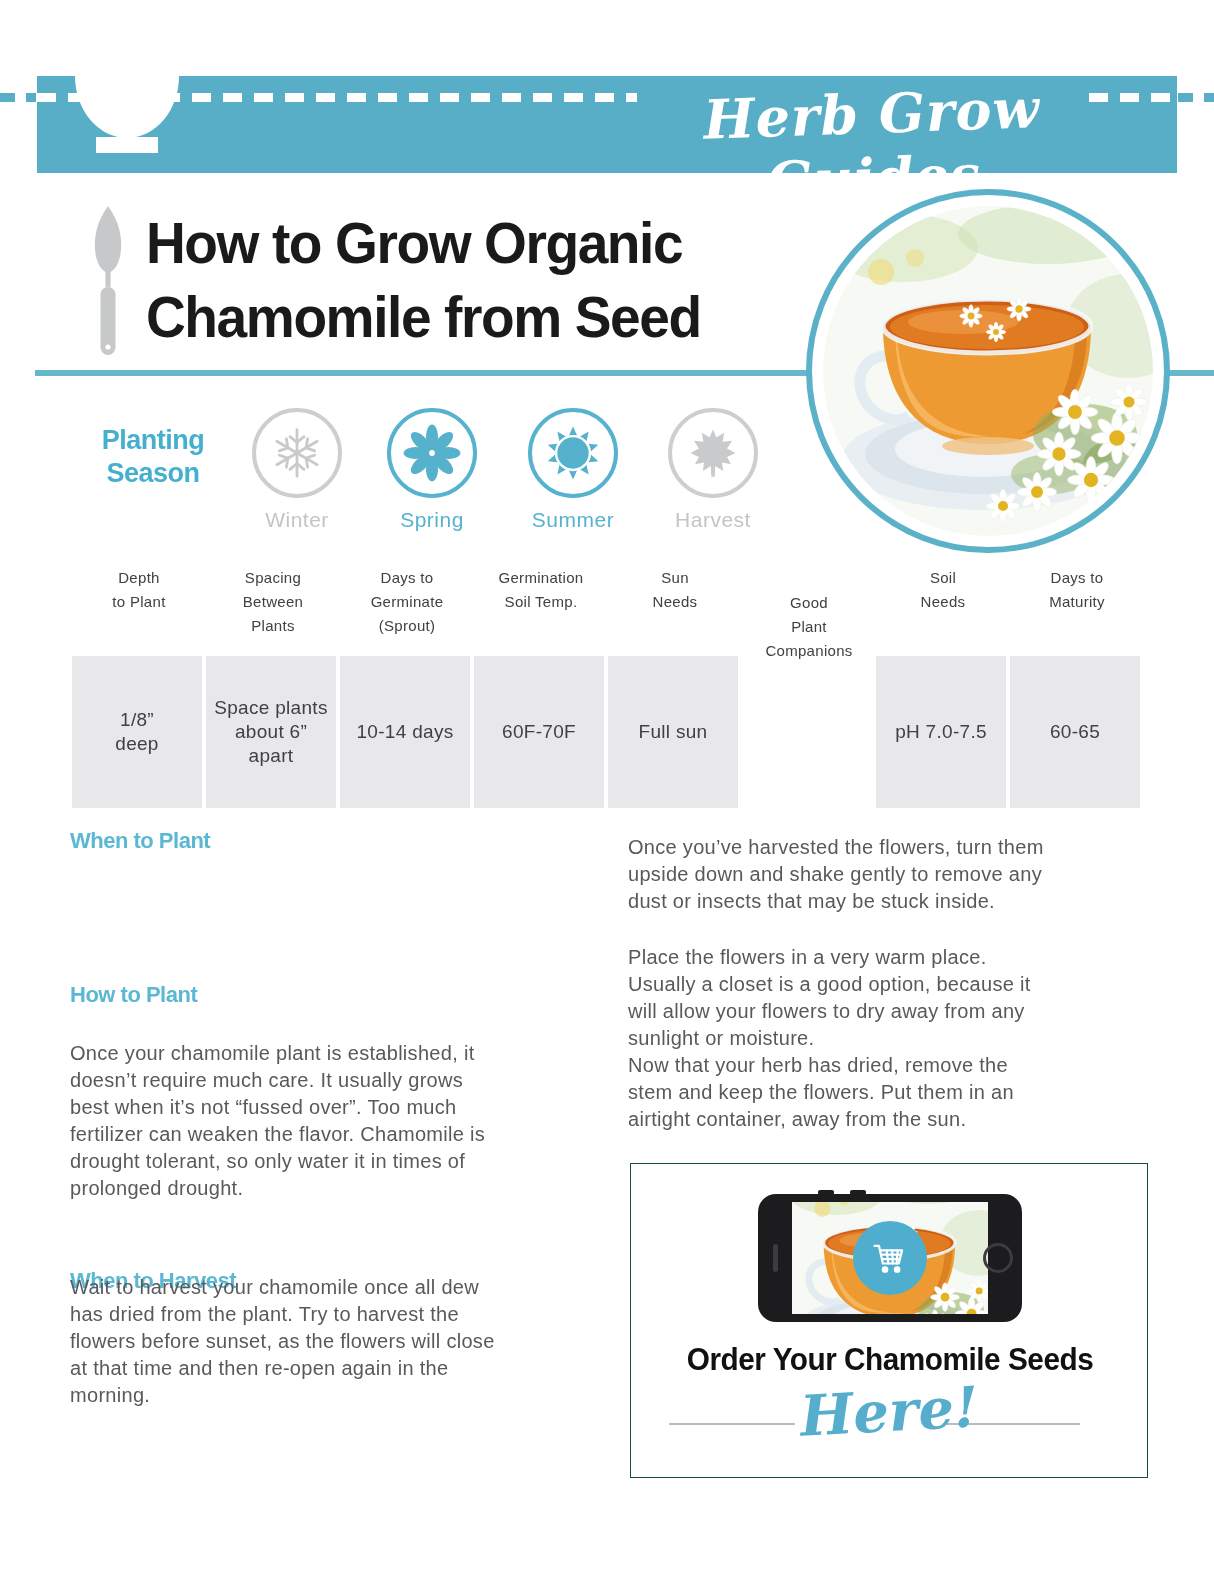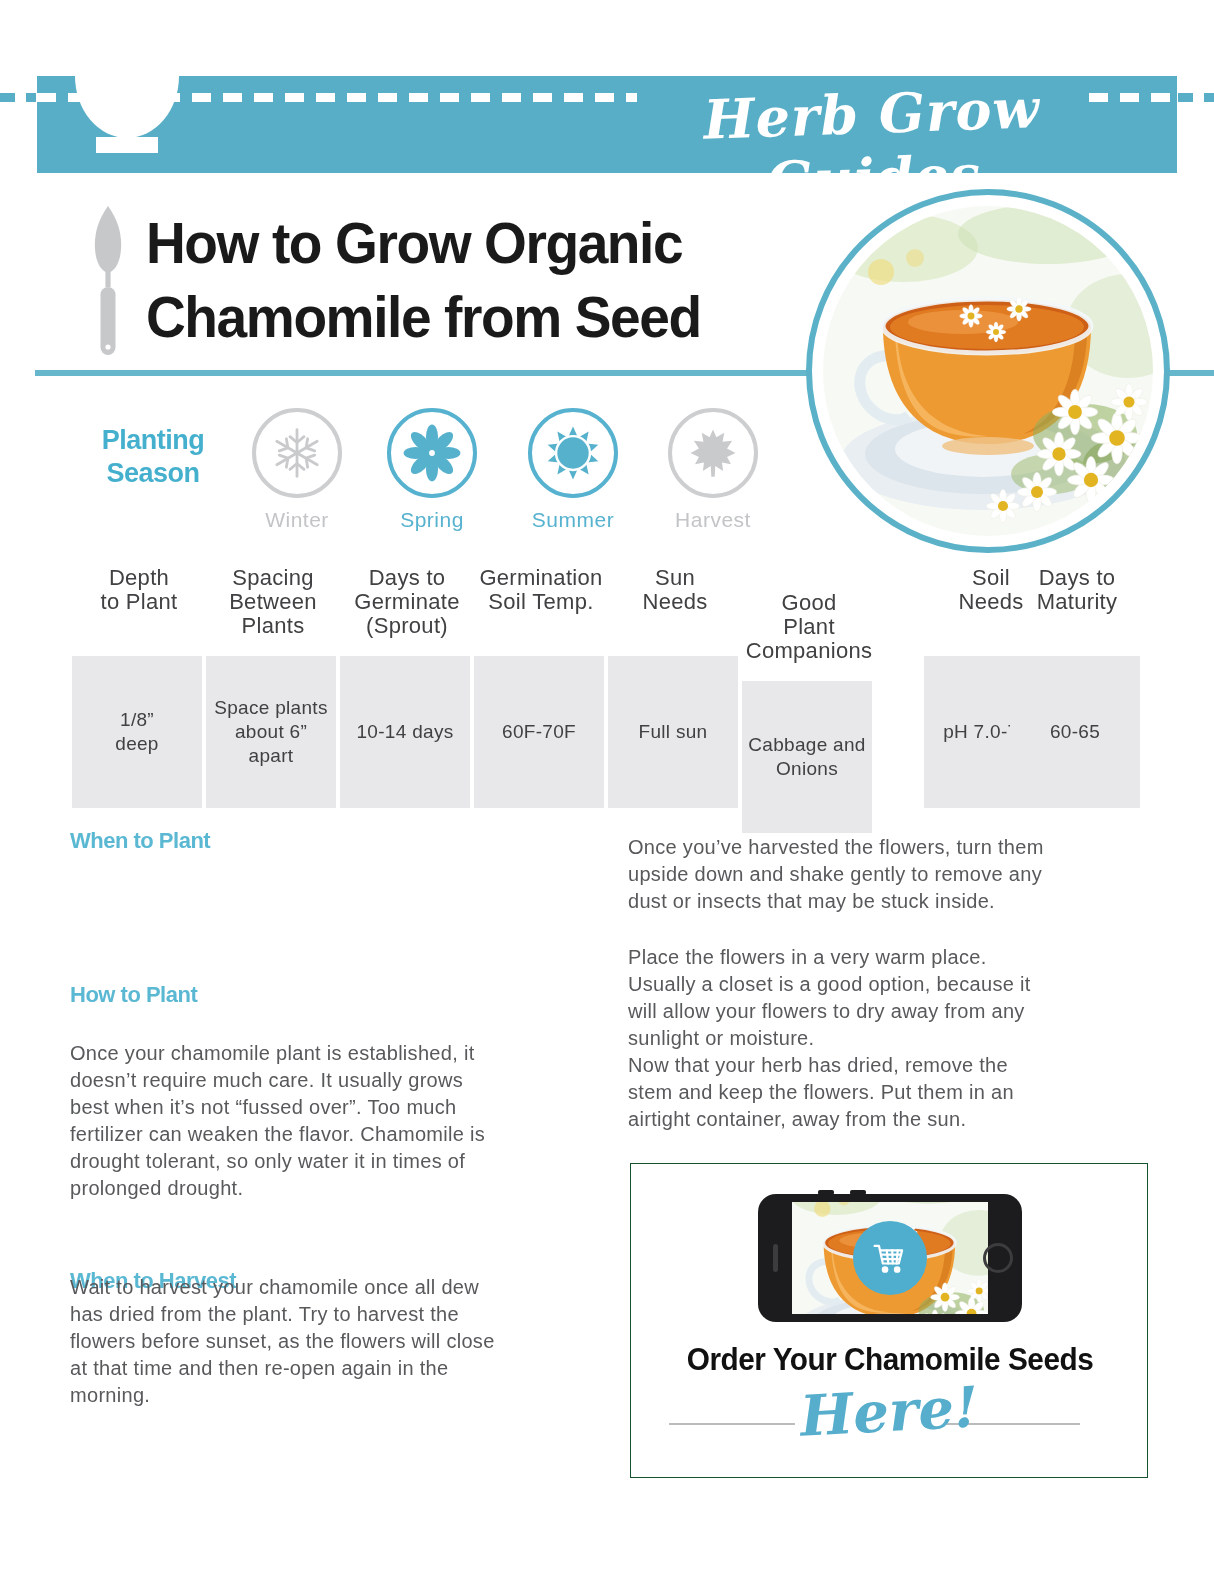--- a/index.html
+++ b/index.html
@@ -54,26 +54,26 @@
   .season.on{border:4px solid var(--accent);}
   .season.off{border:4px solid #CDCED0;}
   .season-name{position:absolute;top:508px;width:140px;text-align:center;font-size:21px;letter-spacing:.5px;}
   .season-name.on{color:var(--accent);}
   .season-name.off{color:var(--inactive-label);}
   .s1{left:252px;} .s2{left:387px;} .s3{left:528px;} .s4{left:668px;}
   .n1{left:227px;} .n2{left:362px;} .n3{left:503px;} .n4{left:643px;}
 
   
   .tbl-head{position:absolute;top:566px;width:134px;text-align:center;color:#414042;
-    font-size:22px;line-height:24px;white-space:pre-line;letter-spacing:.3px;}
+    font-size:15px;line-height:24px;white-space:pre-line;letter-spacing:.3px;}
   .tbl-cell{position:absolute;top:656px;width:130px;height:152px;background:var(--cellbg);
     display:flex;align-items:center;justify-content:center;text-align:center;color:#414042;
     font-size:19px;line-height:24px;white-space:pre-line;letter-spacing:.3px;}
   .c1{left:72px;} .c2{left:206px;} .c3{left:340px;} .c4{left:474px;}
-  .c5{left:608px;} .c6{left:742px;margin-top:25px;} .c7{left:924px;text-align:center;} .c8{left:1010px;}
+  .c5{left:608px;} .c6{left:742px;margin-top:25px;} .c7{left:876px;text-align:center;} .c8{left:1010px;}
 
   
   .h-teal{position:absolute;color:var(--heading);font-weight:700;font-size:22px;letter-spacing:-.5px;}
   .para{position:absolute;color:var(--body);font-size:20px;line-height:27px;letter-spacing:.3px;white-space:pre-line;}
   .lcol{left:70px;width:540px;}
   .rcol{left:628px;width:540px;}
 
   
   .ad-box{position:absolute;left:630px;top:1163px;width:518px;height:315px;background:#fff;border:1px solid #14532d;}
   .phone{position:absolute;left:127px;top:30px;width:264px;height:128px;background:#1C1C1E;border-radius:18px;}
@@ -293,22 +293,20 @@
 Maturity</div>
 
   <div class="tbl-cell c1">1/8”
 deep</div>
   <div class="tbl-cell c2">Space plants
 about 6”
 apart</div>
   <div class="tbl-cell c3">10-14 days</div>
   <div class="tbl-cell c4">60F-70F</div>
   <div class="tbl-cell c5">Full sun</div>
-  <div class="tbl-cell c6">Cabbage and
-Onions</div>
   <div class="tbl-cell c7">pH 7.0-7.5</div>
   <div class="tbl-cell c8">60-65</div>
 
   <div class="h-teal lcol" style="top:828px">When to Plant</div>
 
   <div class="h-teal lcol" style="top:982px">How to Plant</div>
   <div class="para lcol" style="top:1040px">Once your chamomile plant is established, it
 doesn’t require much care.  It usually grows
 best when it’s not “fussed over”.  Too much
 fertilizer can weaken the flavor. Chamomile is

